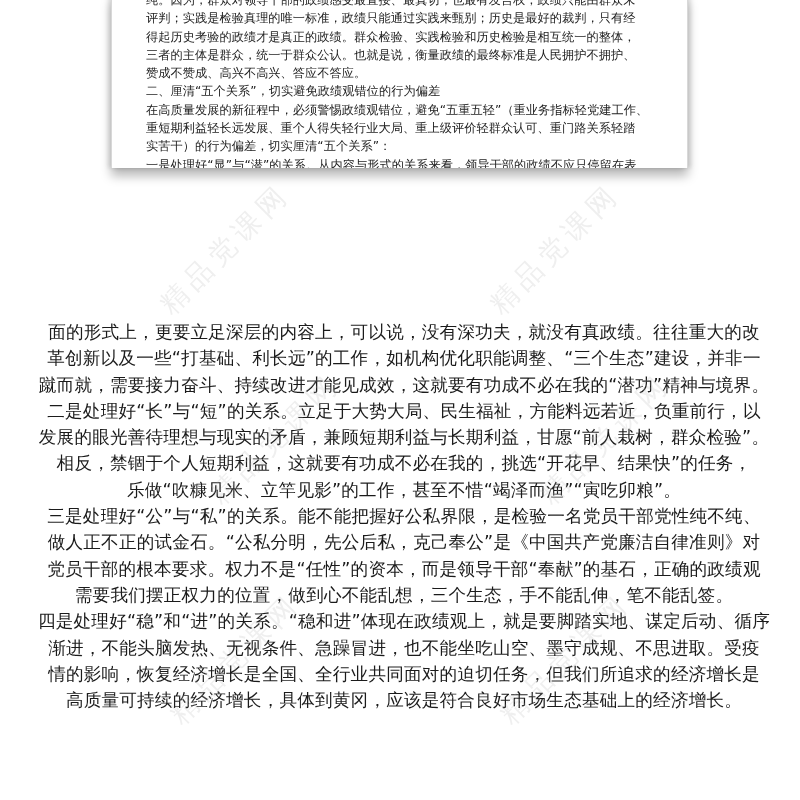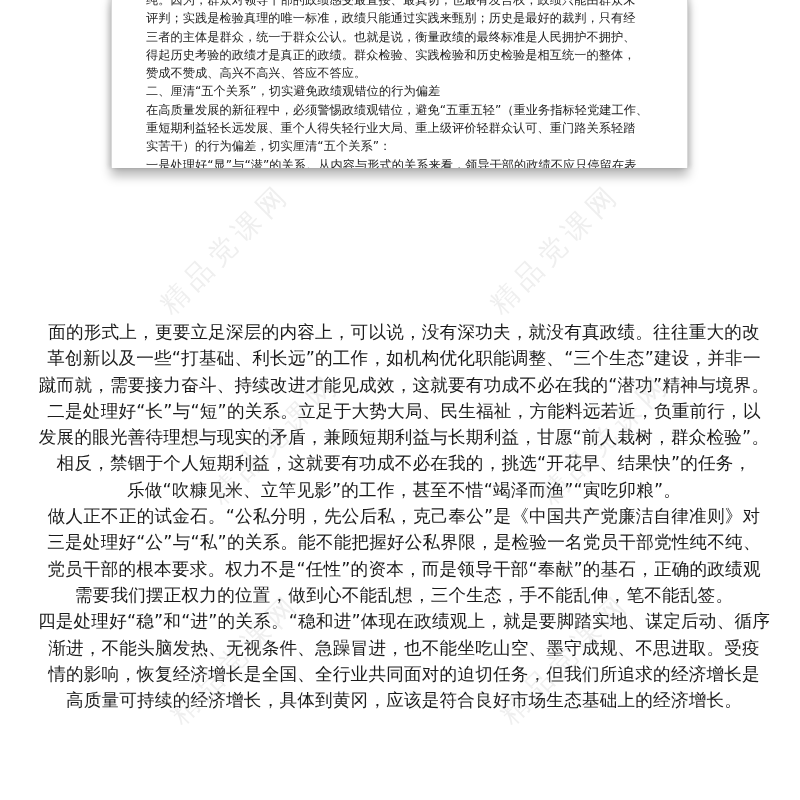--- a/index.html
+++ b/index.html
@@ -34,22 +34,22 @@
     letter-spacing: 6px; z-index: 5;
   }
 </style>
 </head>
 <body>
 
 <div class="doc-card">
   <div class="doc-card-body">
     <div class="card-line clipped">纯。因为，群众对领导干部的政绩感受最直接、最真切，也最有发言权，政绩只能由群众来</div>
     <div class="card-line">评判；实践是检验真理的唯一标准，政绩只能通过实践来甄别；历史是最好的裁判，只有经</div>
+    <div class="card-line">得起历史考验的政绩才是真正的政绩。群众检验、实践检验和历史检验是相互统一的整体，</div>
     <div class="card-line">三者的主体是群众，统一于群众公认。也就是说，衡量政绩的最终标准是人民拥护不拥护、</div>
-    <div class="card-line">得起历史考验的政绩才是真正的政绩。群众检验、实践检验和历史检验是相互统一的整体，</div>
     <div class="card-line">赞成不赞成、高兴不高兴、答应不答应。</div>
     <div class="card-line">二、厘清“五个关系”，切实避免政绩观错位的行为偏差</div>
     <div class="card-line">在高质量发展的新征程中，必须警惕政绩观错位，避免“五重五轻”（重业务指标轻党建工作、</div>
     <div class="card-line">重短期利益轻长远发展、重个人得失轻行业大局、重上级评价轻群众认可、重门路关系轻踏</div>
     <div class="card-line">实苦干）的行为偏差，切实厘清“五个关系”：</div>
     <div class="card-line">一是处理好“显”与“潜”的关系。从内容与形式的关系来看，领导干部的政绩不应只停留在表</div>
   </div>
 </div>
 
 <div class="watermark" style="left:140px; top:230px;">精品党课网</div>
@@ -60,21 +60,21 @@
 <div class="watermark" style="left:480px; top:640px;">精品党课网</div>
 
 <div class="main-body">
   <div class="body-line">面的形式上，更要立足深层的内容上，可以说，没有深功夫，就没有真政绩。往往重大的改</div>
   <div class="body-line">革创新以及一些“打基础、利长远”的工作，如机构优化职能调整、“三个生态”建设，并非一</div>
   <div class="body-line">蹴而就，需要接力奋斗、持续改进才能见成效，这就要有功成不必在我的“潜功”精神与境界。</div>
   <div class="body-line">二是处理好“长”与“短”的关系。立足于大势大局、民生福祉，方能料远若近，负重前行，以</div>
   <div class="body-line">发展的眼光善待理想与现实的矛盾，兼顾短期利益与长期利益，甘愿“前人栽树，群众检验”。</div>
   <div class="body-line">相反，禁锢于个人短期利益，这就要有功成不必在我的，挑选“开花早、结果快”的任务，</div>
   <div class="body-line">乐做“吹糠见米、立竿见影”的工作，甚至不惜“竭泽而渔”“寅吃卯粮”。</div>
+  <div class="body-line">三是处理好“公”与“私”的关系。能不能把握好公私界限，是检验一名党员干部党性纯不纯、</div>
   <div class="body-line">做人正不正的试金石。“公私分明，先公后私，克己奉公”是《中国共产党廉洁自律准则》对</div>
-  <div class="body-line">三是处理好“公”与“私”的关系。能不能把握好公私界限，是检验一名党员干部党性纯不纯、</div>
   <div class="body-line">党员干部的根本要求。权力不是“任性”的资本，而是领导干部“奉献”的基石，正确的政绩观</div>
   <div class="body-line">需要我们摆正权力的位置，做到心不能乱想，三个生态，手不能乱伸，笔不能乱签。</div>
   <div class="body-line">四是处理好“稳”和“进”的关系。“稳和进”体现在政绩观上，就是要脚踏实地、谋定后动、循序</div>
   <div class="body-line">渐进，不能头脑发热、无视条件、急躁冒进，也不能坐吃山空、墨守成规、不思进取。受疫</div>
   <div class="body-line">情的影响，恢复经济增长是全国、全行业共同面对的迫切任务，但我们所追求的经济增长是</div>
   <div class="body-line">高质量可持续的经济增长，具体到黄冈，应该是符合良好市场生态基础上的经济增长。</div>
 </div>
 
 </body></html>

